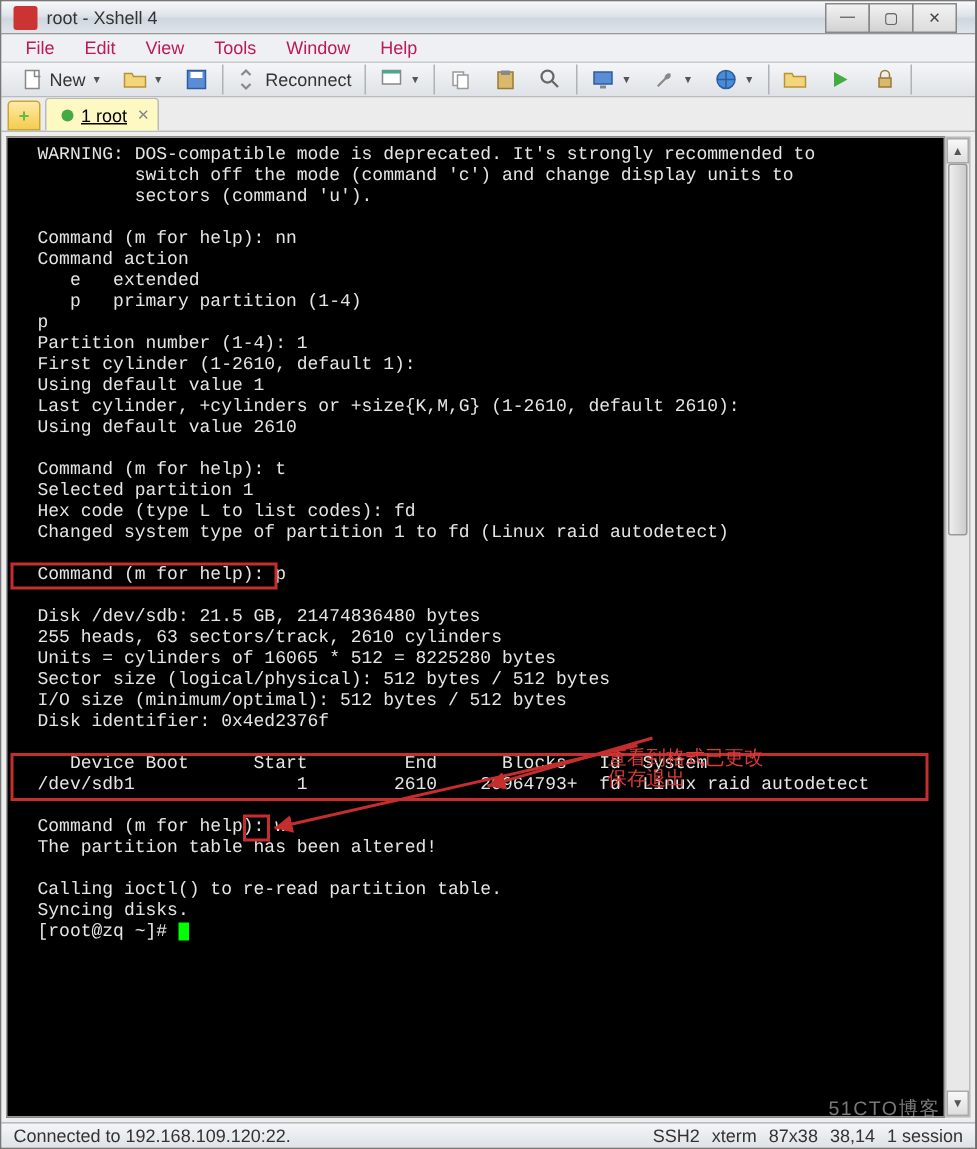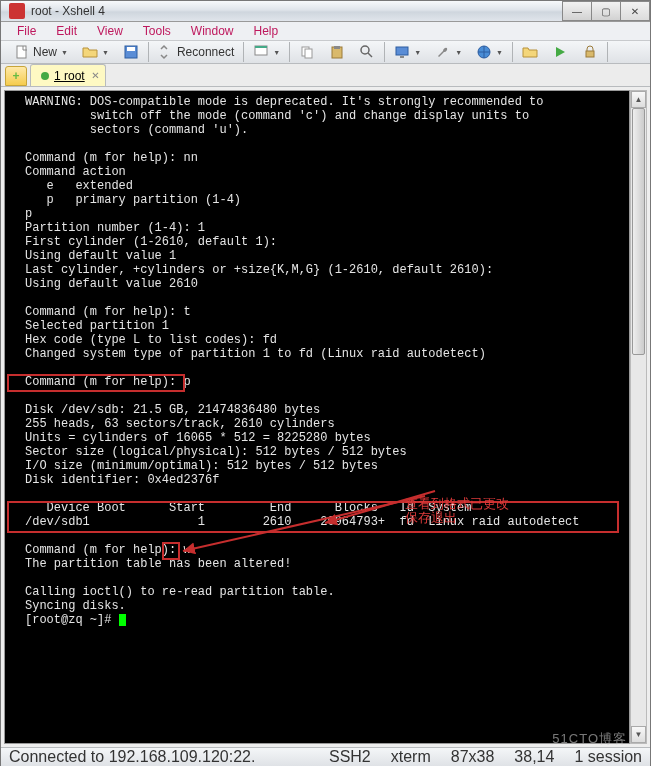--- a/index.html
+++ b/index.html
@@ -17,21 +17,21 @@
   background: linear-gradient(to bottom, #e6e9ee 0%, #d8dbe0 100%);
   border: 1px solid #777;
   display: flex;
   flex-direction: column;
 }
 .titlebar {
   height: 30px;
   background: linear-gradient(to bottom, #f7f9fb 0%, #dfe4ea 45%, #cfd6de 55%, #e0e5eb 100%);
   display: flex;
   align-items: center;
-  padding: 0 0 0 8px;
+  padding: 0 12px 0 8px;
   border-bottom: 1px solid #999;
 }
 .titlebar .app-icon {
   width: 16px; height: 16px;
   background: #c33;
   border-radius: 2px;
   margin-right: 6px;
 }
 .titlebar .title { flex: 1; color: #333; font-size: 12px; }
 .win-btns { display: flex; gap: 0; }
@@ -139,22 +139,22 @@
 .sb-btn { height: 17px; background: linear-gradient(to bottom,#f8f8f8,#ddd); border: 1px solid #aaa; font-size:8px; display:flex;align-items:center;justify-content:center; color:#555;}
 .sb-track { flex: 1; position: relative; }
 .sb-thumb { position: absolute; left:1px; right:1px; top: 0; height: 40%; background: linear-gradient(to right,#eee,#ccc); border:1px solid #999; border-radius:2px;}
 .statusbar {
   height: 22px;
   background: linear-gradient(to bottom, #f4f6f8, #dfe2e6);
   border-top: 1px solid #b8bbbe;
   display: flex;
   align-items: center;
   padding: 0 8px;
-  gap: 20px;
-  font-size: 16px;
+  gap: 8px;
+  font-size: 12px;
   color: #333;
 }
 .statusbar .cell { white-space: nowrap; }
 .statusbar .spacer { flex: 1; }
 .redbox { border: 2px solid #c62e2e; position: absolute; pointer-events: none; }
 .red-anno {
   position: absolute;
   color: #dd3a3a;
   font-family: "SimSun", "Microsoft YaHei", sans-serif;
   font-size: 13px;

